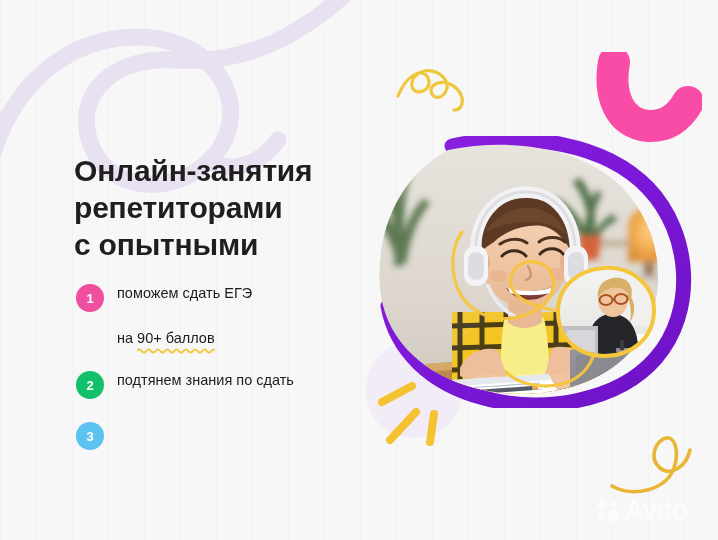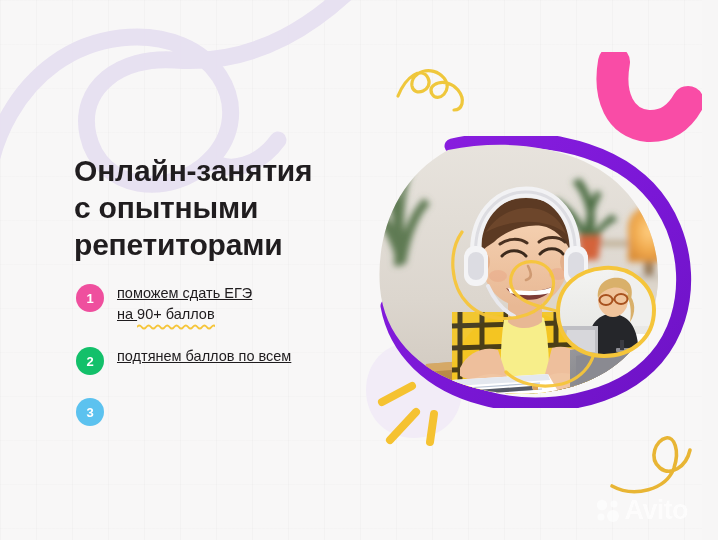--- a/index.html
+++ b/index.html
@@ -49,22 +49,22 @@
     display:flex;align-items:center;justify-content:center;
     color:#fff;font-size:13px;font-weight:700;margin-top:1px;
   }
   .badge-1{background:#ef4f9e;}
   .badge-2{background:#13c06a;}
   .badge-3{background:#5cc2ef;}
   .feature-text{
     margin-left:13px;font-size:14.5px;line-height:1.42;
     color:#1f1c1e;font-weight:400;position:relative;
   }
-  .feature-text .ln{display:block;white-space:nowrap;text-decoration:underline;}
-  .underlined{position:relative;display:inline-block;}
+  .feature-text .ln{display:block;white-space:nowrap;}
+  .underlined{position:relative;display:inline-block;margin-top:24px;}
   .wavy{
     position:absolute;left:0;bottom:-6px;width:100%;height:7px;
   }
 
   
   .photo-wrap{
     position:absolute;left:356px;top:136px;width:340px;height:272px;
   }
   .ring{position:absolute;inset:0;}
   .photo-svg{position:absolute;left:0;top:0;}
@@ -116,40 +116,40 @@
   </svg>
 
   <svg class="deco deco-dashes" viewBox="0 0 120 100">
     <path d="M14 44 L44 28" stroke="#f5c231" stroke-width="8" stroke-linecap="round" fill="none"></path>
     <path d="M22 82 L48 54" stroke="#f5c231" stroke-width="8" stroke-linecap="round" fill="none"></path>
     <path d="M62 84 L66 56" stroke="#f5c231" stroke-width="8" stroke-linecap="round" fill="none"></path>
   </svg>
 
   <h1 class="headline">
     <span class="ln">Онлайн-занятия</span>
+    <span class="ln">репетиторами</span>
     <span class="ln">с опытными</span>
-    <span class="ln">репетиторами</span>
   </h1>
 
   <div class="features">
 
     <div class="feature">
       <div class="badge badge-1">1</div>
       <div class="feature-text">
         <span class="ln">поможем сдать ЕГЭ</span>
         <span class="ln"><span>на </span><span class="underlined"><span>90+ баллов</span><svg class="wavy" viewBox="0 0 100 7" preserveAspectRatio="none">
                 <path d="M0 4 Q3 1 6 4 T12 4 T18 4 T24 4 T30 4 T36 4 T42 4 T48 4 T54 4 T60 4 T66 4 T72 4 T78 4 T84 4 T90 4 T96 4 T102 4" fill="none" stroke="#f5c53a" stroke-width="2"></path>
               </svg></span></span>
       </div>
     </div>
 
     <div class="feature">
       <div class="badge badge-2">2</div>
       <div class="feature-text">
-        <span class="ln">подтянем баллов по всем</span>
+        <span class="ln">подтянем знания по сдать</span>
       </div>
     </div>
 
     <div class="feature">
       <div class="badge badge-3">3</div>
     </div>
 
   </div>
 
   <div class="photo-wrap">

